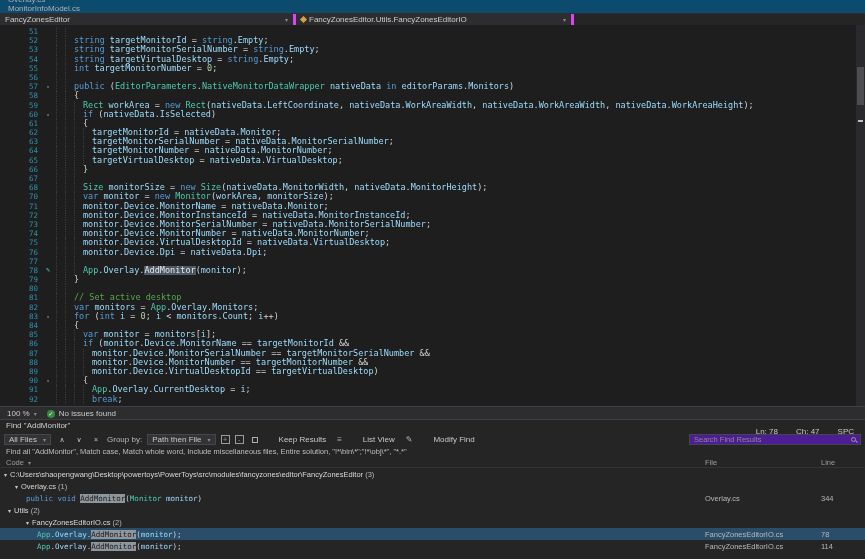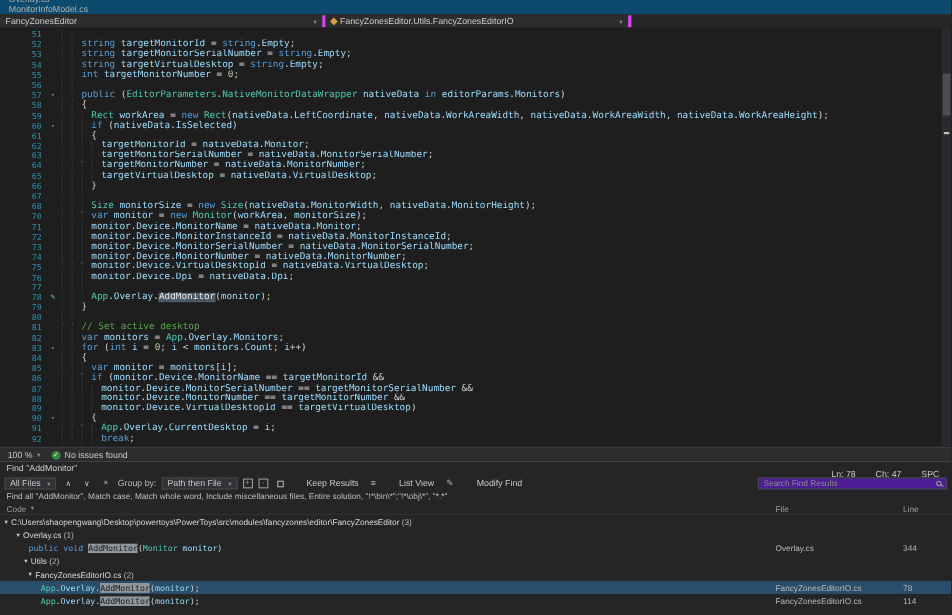--- a/index.html
+++ b/index.html
@@ -861,21 +861,21 @@
             <span class="tk tk-t">Monitor</span>
             <span class="tk tk-p"> </span>
             <span class="tk tk-v">monitor</span>
             <span class="tk tk-p">)</span>
           </span>
         </span>
         <span class="rfile">Overlay.cs</span>
         <span class="rline">344</span>
       </div>
       <div class="rrow">
-        <span class="rmain" style="padding-left: 22px;">
+        <span class="rmain" style="padding-left: 8px;">
           <span class="exp">▾</span>
           <span class="glabel">Utils</span>
           <span class="gcount"> (2)</span>
         </span>
         <span class="rfile"></span>
         <span class="rline"></span>
       </div>
       <div class="rrow">
         <span class="rmain" style="padding-left: 26px;">
           <span class="exp">▾</span>

